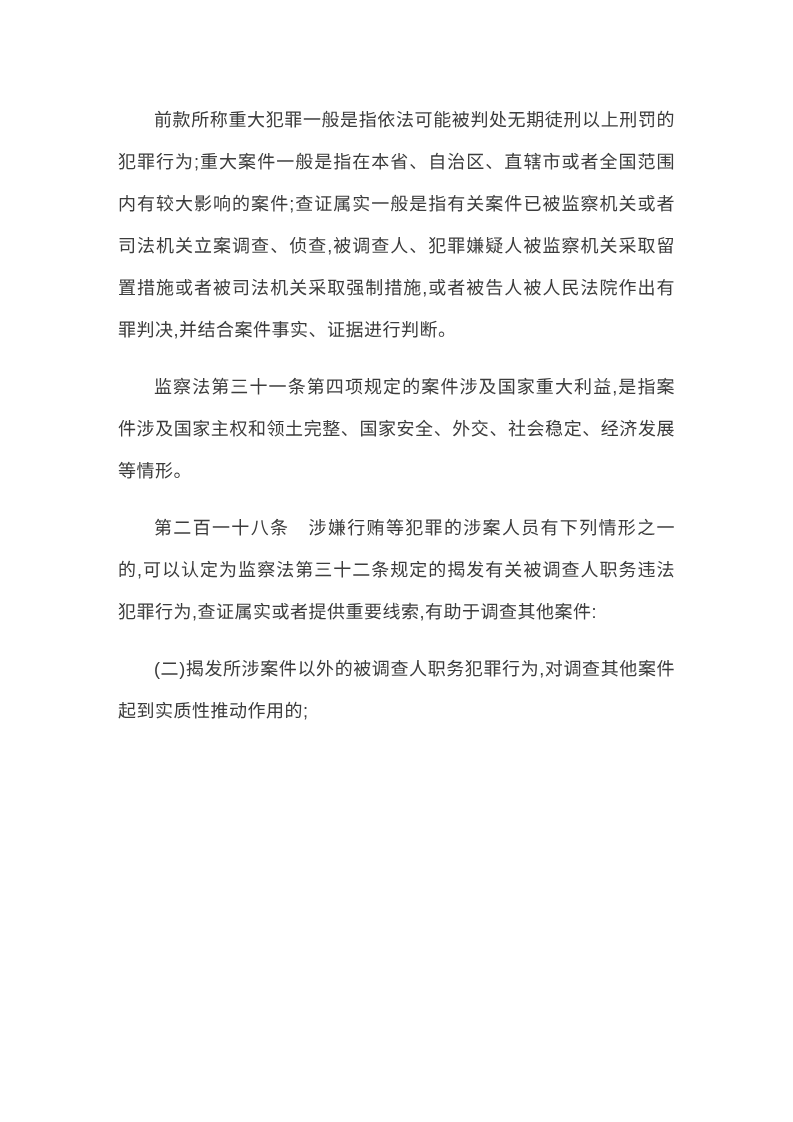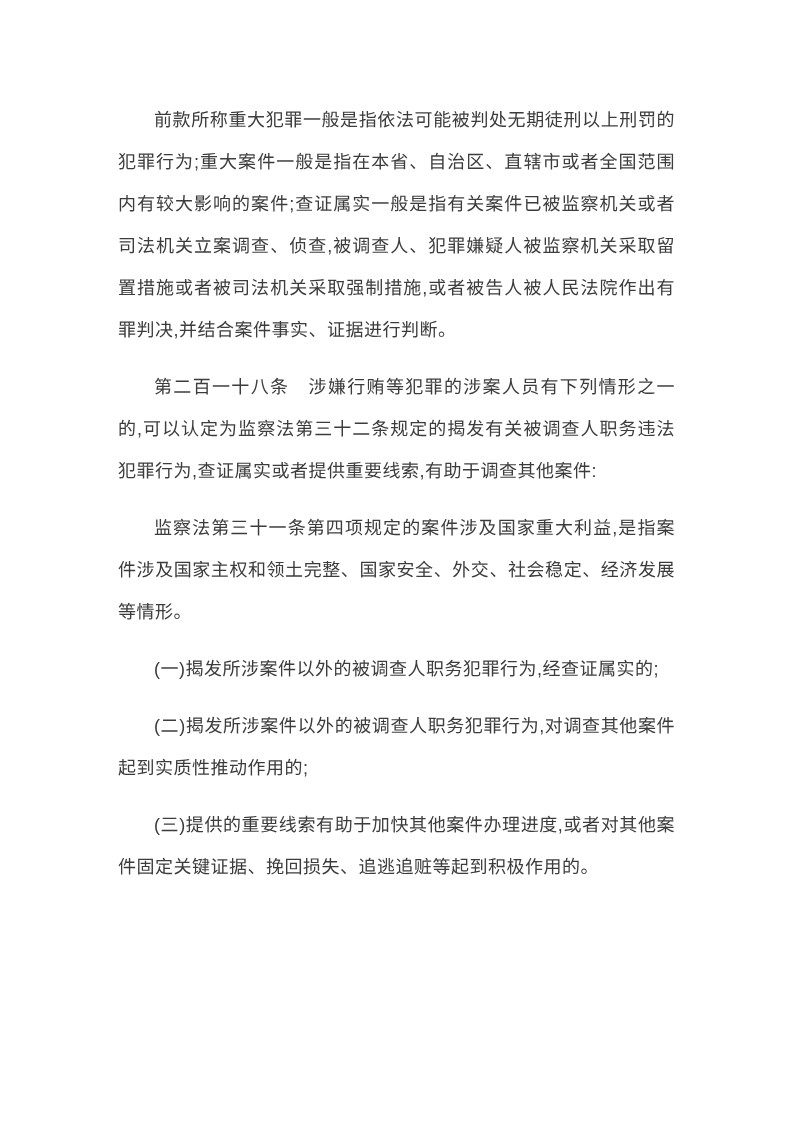--- a/index.html
+++ b/index.html
@@ -30,19 +30,17 @@
     text-indent: 2em;
     word-break: break-all;
   }
 </style>
 </head>
 <body>
 
 <div class="page">
   <div class="doc-body">
     <p>前款所称重大犯罪一般是指依法可能被判处无期徒刑以上刑罚的犯罪行为;重大案件一般是指在本省、自治区、直辖市或者全国范围内有较大影响的案件;查证属实一般是指有关案件已被监察机关或者司法机关立案调查、侦查,被调查人、犯罪嫌疑人被监察机关采取留置措施或者被司法机关采取强制措施,或者被告人被人民法院作出有罪判决,并结合案件事实、证据进行判断。</p>
+    <p>监察法第三十一条第四项规定的案件涉及国家重大利益,是指案件涉及国家主权和领土完整、国家安全、外交、社会稳定、经济发展等情形。</p>
     <p>第二百一十八条　涉嫌行贿等犯罪的涉案人员有下列情形之一的,可以认定为监察法第三十二条规定的揭发有关被调查人职务违法犯罪行为,查证属实或者提供重要线索,有助于调查其他案件:</p>
-    <p>监察法第三十一条第四项规定的案件涉及国家重大利益,是指案件涉及国家主权和领土完整、国家安全、外交、社会稳定、经济发展等情形。</p>
-    <p>(一)揭发所涉案件以外的被调查人职务犯罪行为,经查证属实的;</p>
     <p>(二)揭发所涉案件以外的被调查人职务犯罪行为,对调查其他案件起到实质性推动作用的;</p>
-    <p>(三)提供的重要线索有助于加快其他案件办理进度,或者对其他案件固定关键证据、挽回损失、追逃追赃等起到积极作用的。</p>
   </div>
 </div>
 
 </body></html>

